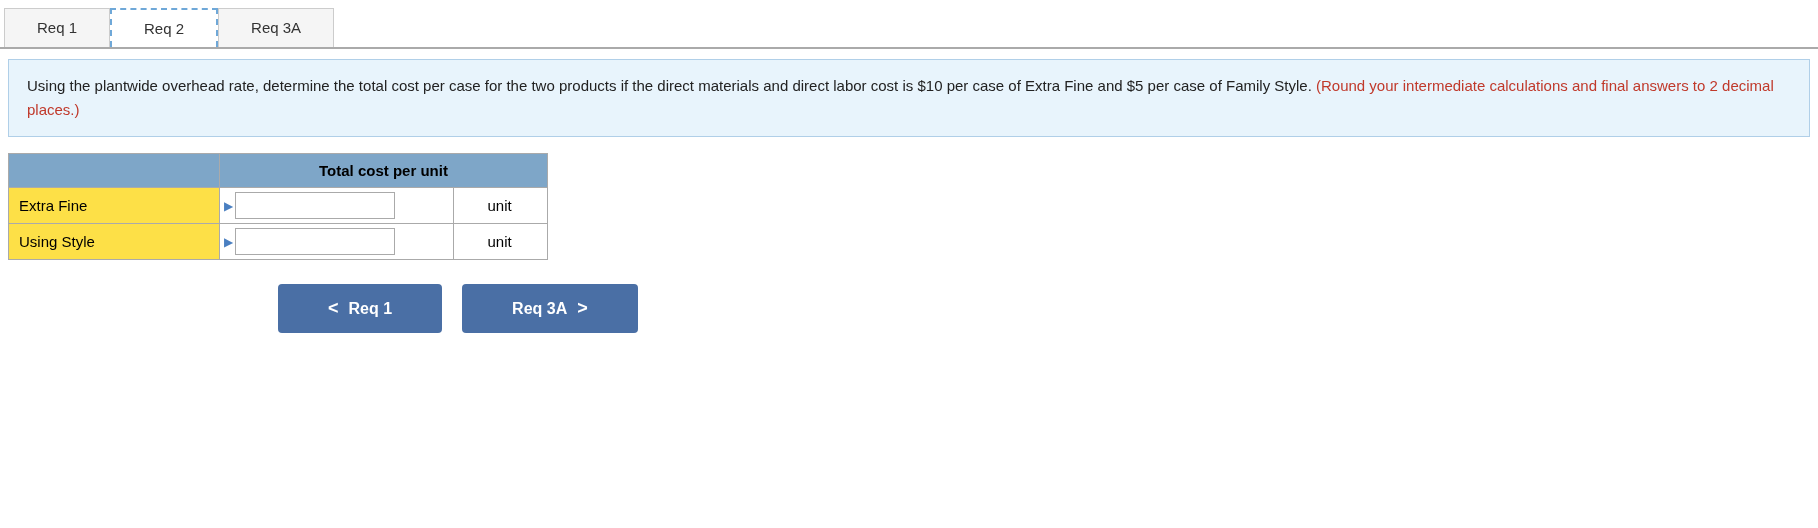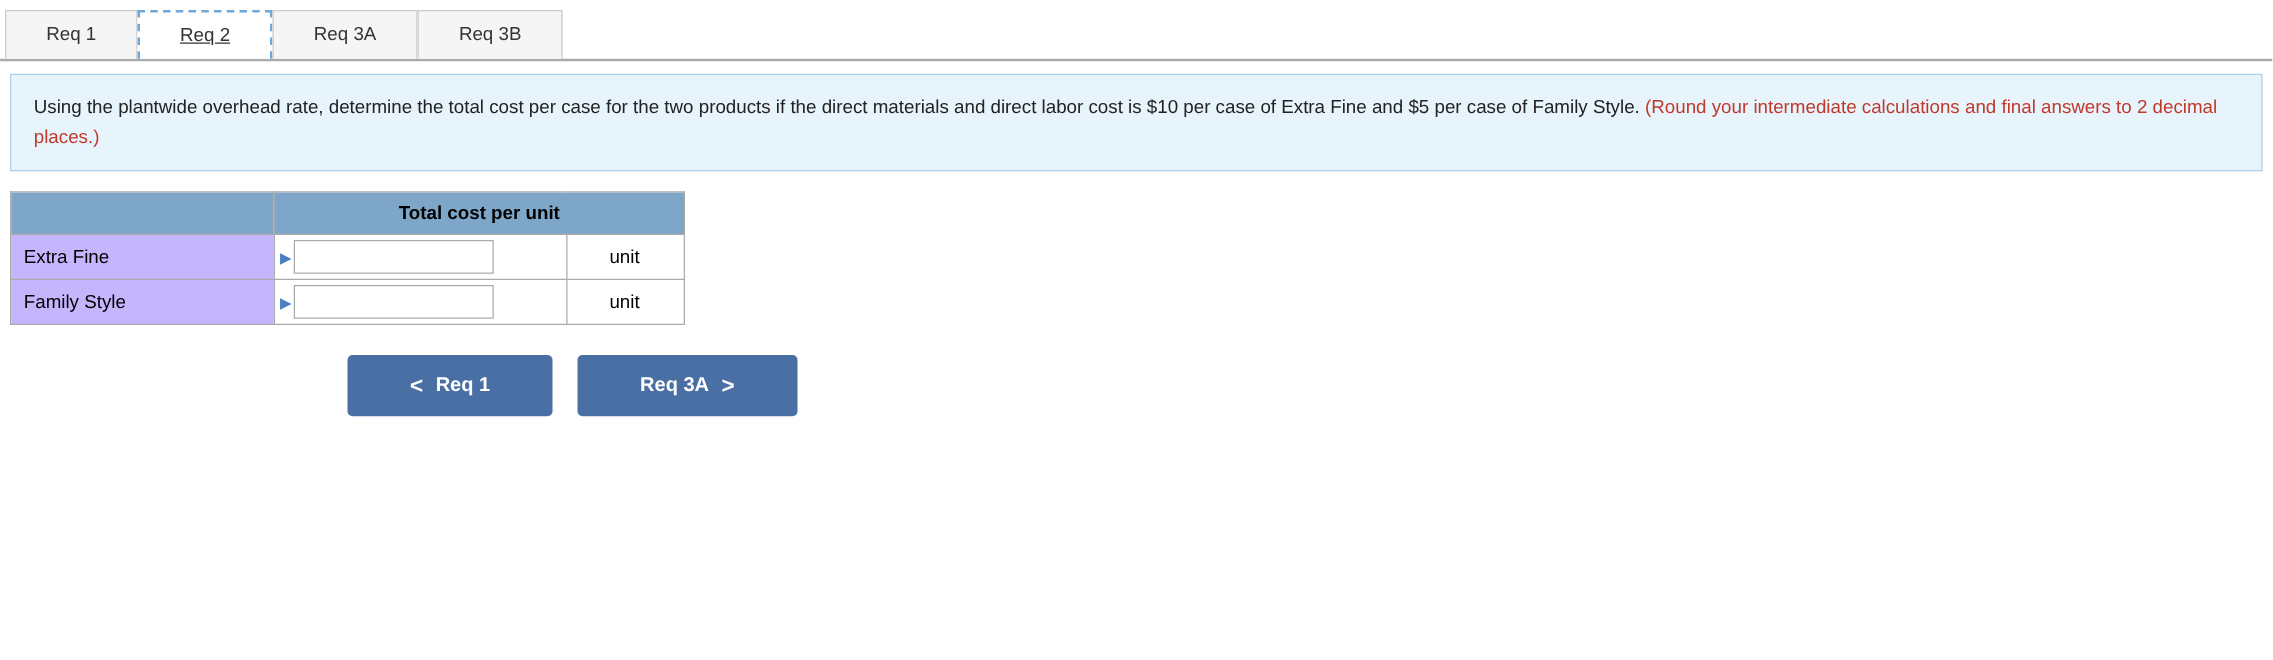--- a/index.html
+++ b/index.html
@@ -28,21 +28,20 @@
       cursor: pointer;
       font-size: 15px;
       color: #333;
       margin-right: 0;
     }
     .tab.active {
       background: #fff;
       border: 2px dashed #6fa8d8;
       border-bottom: none;
       font-weight: normal;
-      text-decoration: underline;
     }
     .tab:not(.active) {
       background: #f5f5f5;
     }
     .instruction-box {
       background: #e8f4fc;
       border: 1px solid #b0cfe8;
       margin: 10px 8px;
       padding: 14px 18px;
       font-size: 15px;
@@ -68,21 +67,21 @@
     .cost-table thead tr th {
       background: #7ea6c8;
       color: #000;
       font-weight: bold;
       text-align: center;
     }
     .cost-table thead tr th:first-child {
       background: #7ea6c8;
     }
     .cost-table tbody tr td:first-child {
-      background: #c4b5fd;
+      background: #fde047;
       font-weight: normal;
       width: 180px;
     }
     .cost-table tbody tr td.input-cell {
       padding: 4px 0 4px 4px;
       width: 200px;
       position: relative;
     }
     .cost-table tbody tr td.unit-cell {
       width: 80px;
@@ -130,21 +129,20 @@
       font-weight: bold;
     }
   </style>
 </head>
 <body>
 
 <div class="tabs-container">
   <div class="tab">Req 1</div>
   <div class="tab active">Req 2</div>
   <div class="tab">Req 3A</div>
-  <div class="tab">Req 3B</div>
 </div>
 
 <div class="instruction-box">
   <span>Using the plantwide overhead rate, determine the total cost per case for the two products if the direct materials and direct labor cost is $10 per case of Extra Fine and $5 per case of Family Style.</span>
   <span class="highlight"> </span><span class="highlight">(Round your intermediate calculations and final answers to 2 decimal places.)</span>
 </div>
 
 <div class="table-section">
   <table class="cost-table">
     <thead>
@@ -158,21 +156,21 @@
         <td>Extra Fine</td>
         <td class="input-cell">
           <div class="input-wrapper">
             <span class="arrow-indicator">▶</span>
             <input class="cost-input" type="text" value="" style="">
           </div>
         </td>
         <td class="unit-cell">unit</td>
       </tr>
       <tr>
-        <td>Family Style</td>
+        <td>Using Style</td>
         <td class="input-cell">
           <div class="input-wrapper">
             <span class="arrow-indicator">▶</span>
             <input class="cost-input" type="text" value="" style="">
           </div>
         </td>
         <td class="unit-cell">unit</td>
       </tr>
     </tbody>
   </table>

